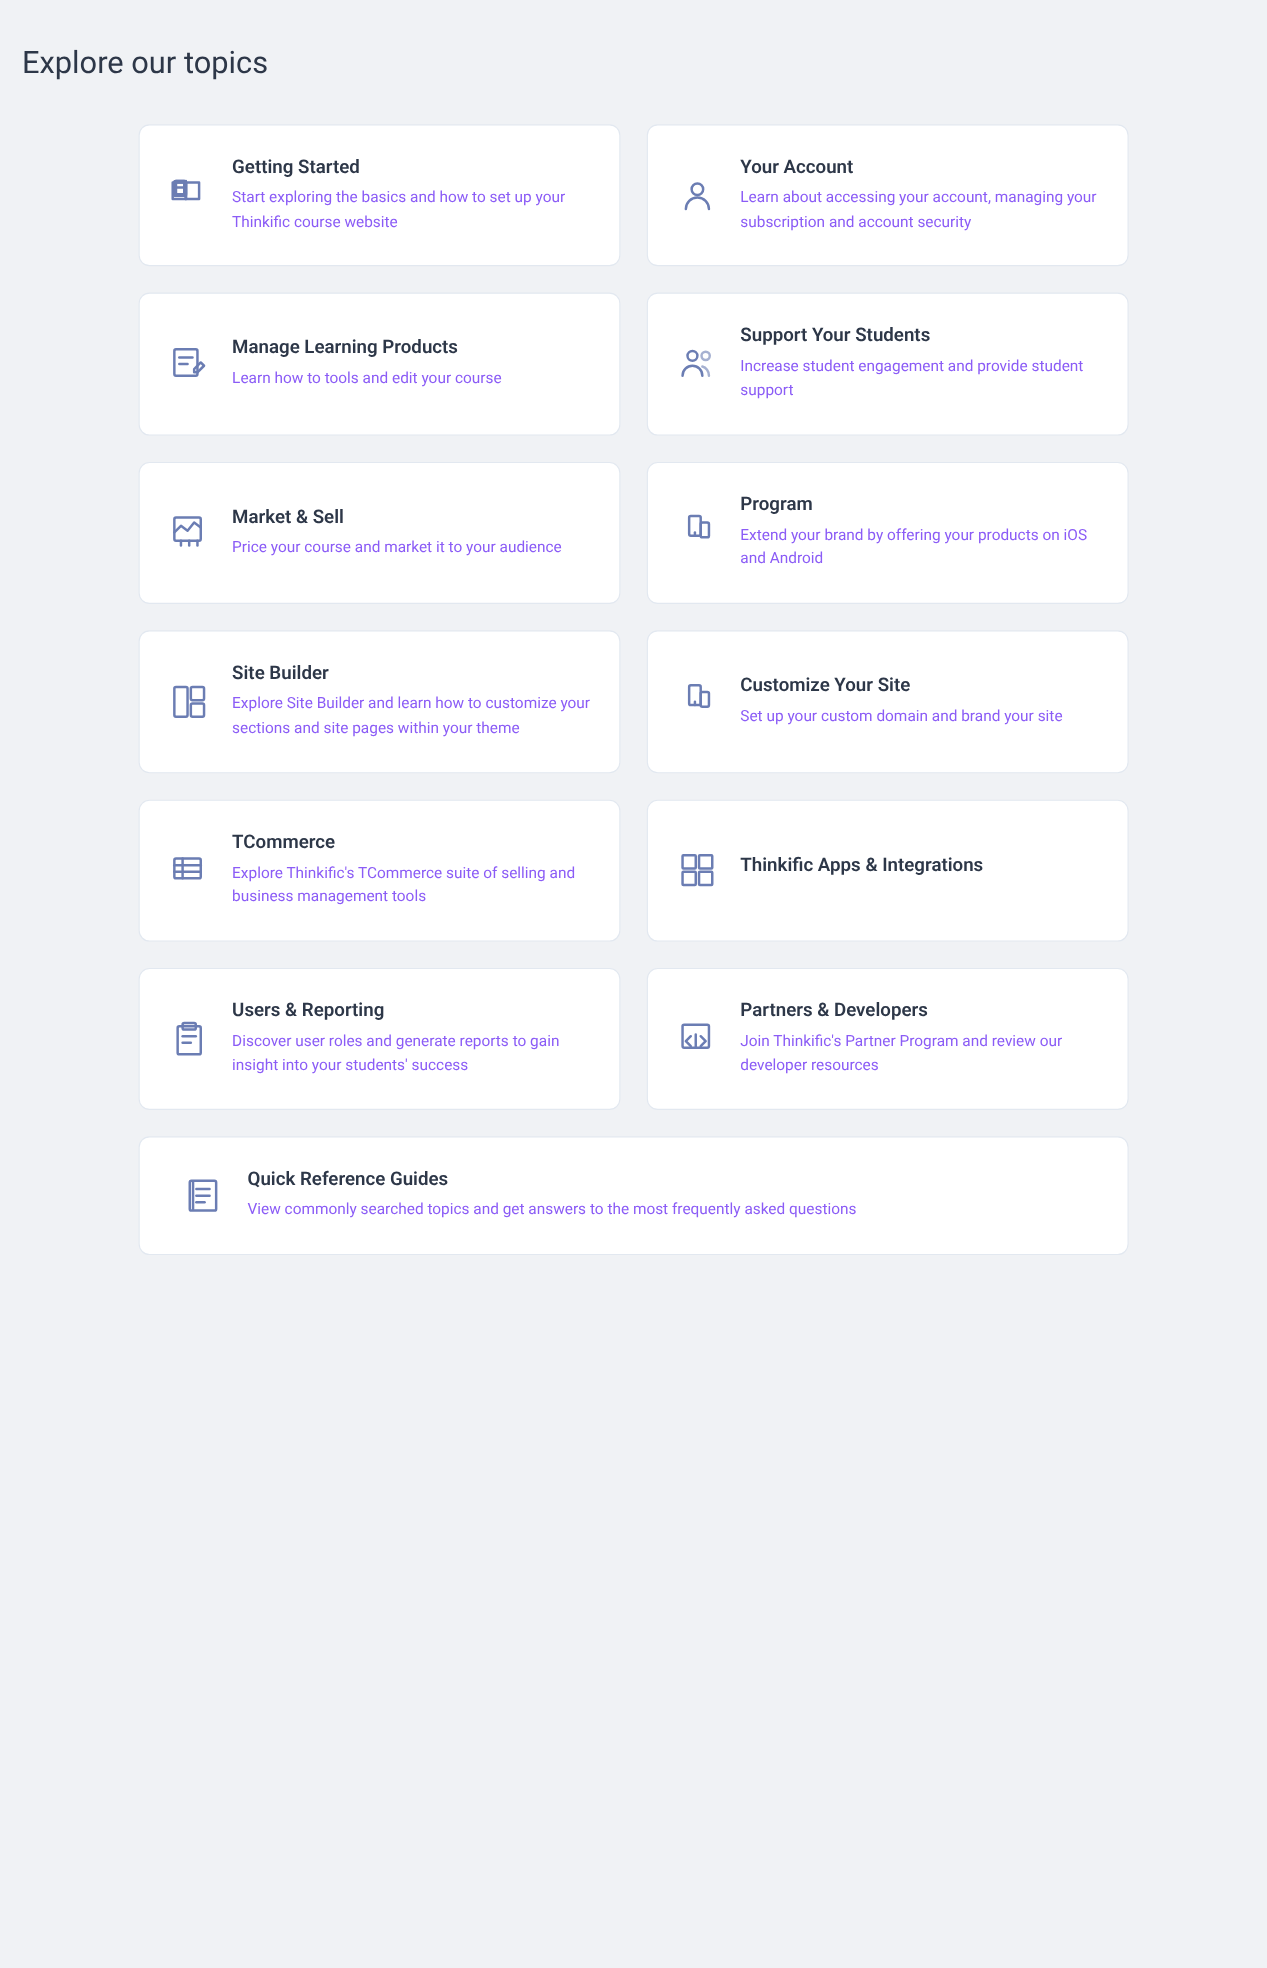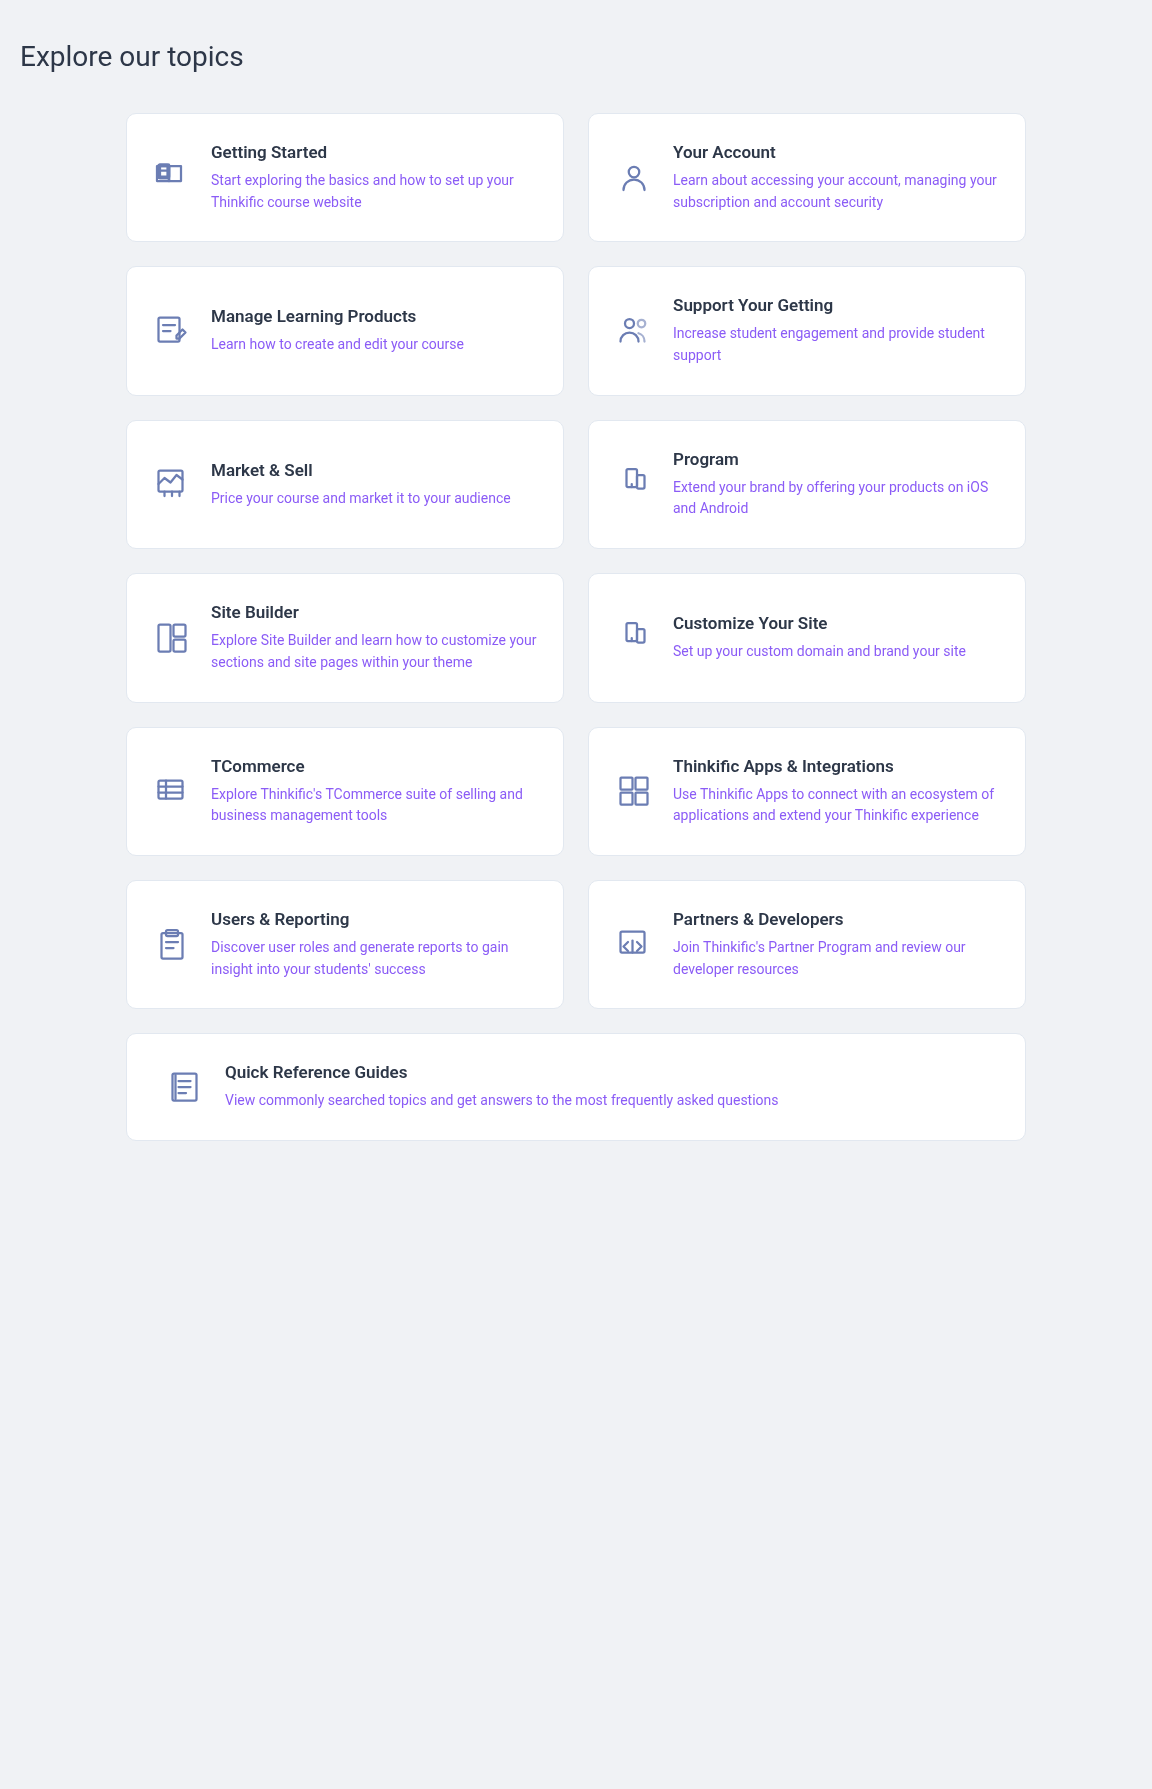--- a/index.html
+++ b/index.html
@@ -114,34 +114,34 @@
     <div class="card-icon">
       <svg viewBox="0 0 24 24">
           <rect x="3" y="3" width="14" height="16" rx="1"></rect>
           <line x1="6" y1="8" x2="14" y2="8"></line>
           <line x1="6" y1="12" x2="11" y2="12"></line>
           <path d="M15 15l4-4 2 2-4 4h-2v-2z"></path>
         </svg>
     </div>
     <div class="card-content">
       <div class="card-title">Manage Learning Products</div>
-      <div class="card-desc">Learn how to create and edit your course</div>
+      <div class="card-desc">Learn how to tools and edit your course</div>
     </div>
   </div>
     <div class="card card-full">
     <div class="card-icon">
       <svg viewBox="0 0 24 24">
           <circle cx="9" cy="7" r="3"></circle>
           <path d="M3 19c0-3.314 2.686-6 6-6s6 2.686 6 6"></path>
           <circle cx="17" cy="7" r="2.5" opacity="0.6"></circle>
           <path d="M19 19c0-2.761-1.79-5-4-5.5" opacity="0.6"></path>
         </svg>
     </div>
     <div class="card-content">
-      <div class="card-title">Support Your Getting</div>
+      <div class="card-title">Support Your Students</div>
       <div class="card-desc">Increase student engagement and provide student support</div>
     </div>
   </div>
     <div class="card card-full">
     <div class="card-icon">
       <svg viewBox="0 0 24 24">
           <rect x="3" y="3" width="16" height="14" rx="1"></rect>
           <polyline points="3,12 7,8 11,11 15,6 19,9"></polyline>
           <line x1="7" y1="17" x2="7" y2="20"></line>
           <line x1="12" y1="17" x2="12" y2="20"></line>
@@ -210,21 +210,20 @@
     <div class="card-icon">
       <svg viewBox="0 0 24 24">
           <rect x="3" y="3" width="8" height="8" rx="0.5"></rect>
           <rect x="13" y="3" width="8" height="8" rx="0.5"></rect>
           <rect x="3" y="13" width="8" height="8" rx="0.5"></rect>
           <rect x="13" y="13" width="8" height="8" rx="0.5"></rect>
         </svg>
     </div>
     <div class="card-content">
       <div class="card-title">Thinkific Apps &amp; Integrations</div>
-      <div class="card-desc">Use Thinkific Apps to connect with an ecosystem of applications and extend your Thinkific experience</div>
     </div>
   </div>
     <div class="card card-full">
     <div class="card-icon">
       <svg viewBox="0 0 24 24">
           <rect x="5" y="4" width="14" height="17" rx="1"></rect>
           <rect x="8" y="2" width="8" height="4" rx="1"></rect>
           <line x1="8" y1="10" x2="16" y2="10"></line>
           <line x1="8" y1="14" x2="13" y2="14"></line>
         </svg>

